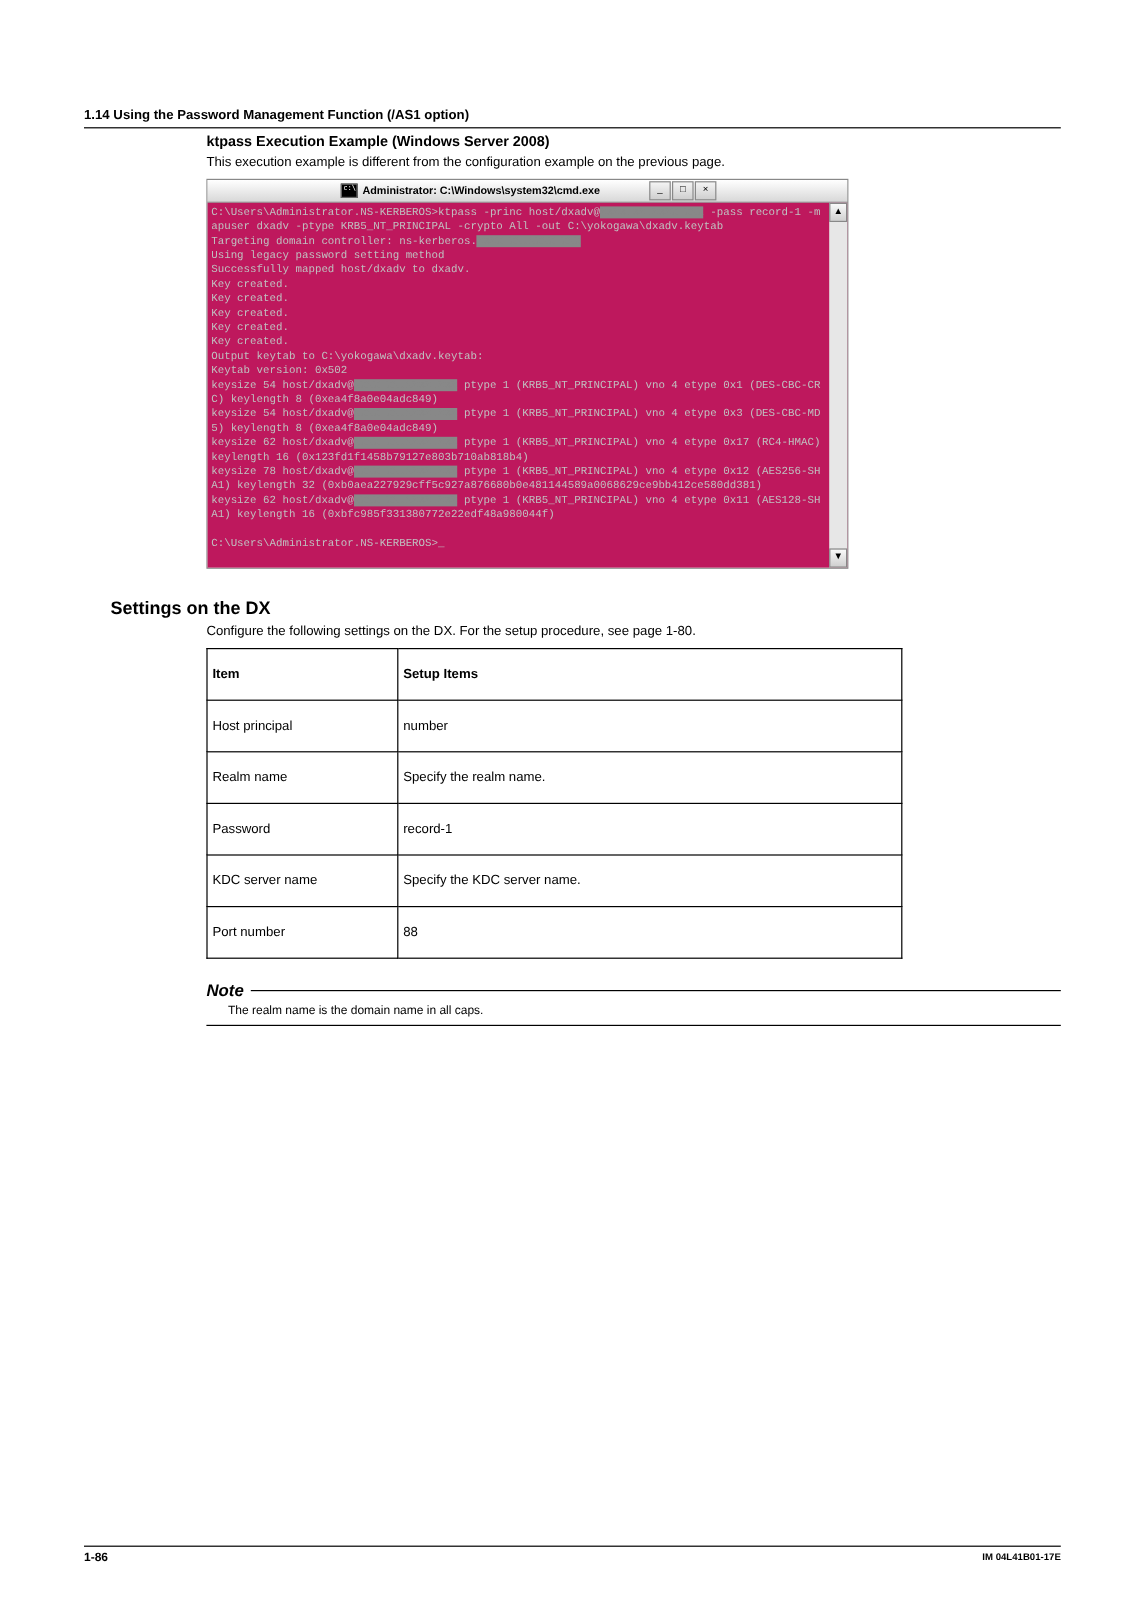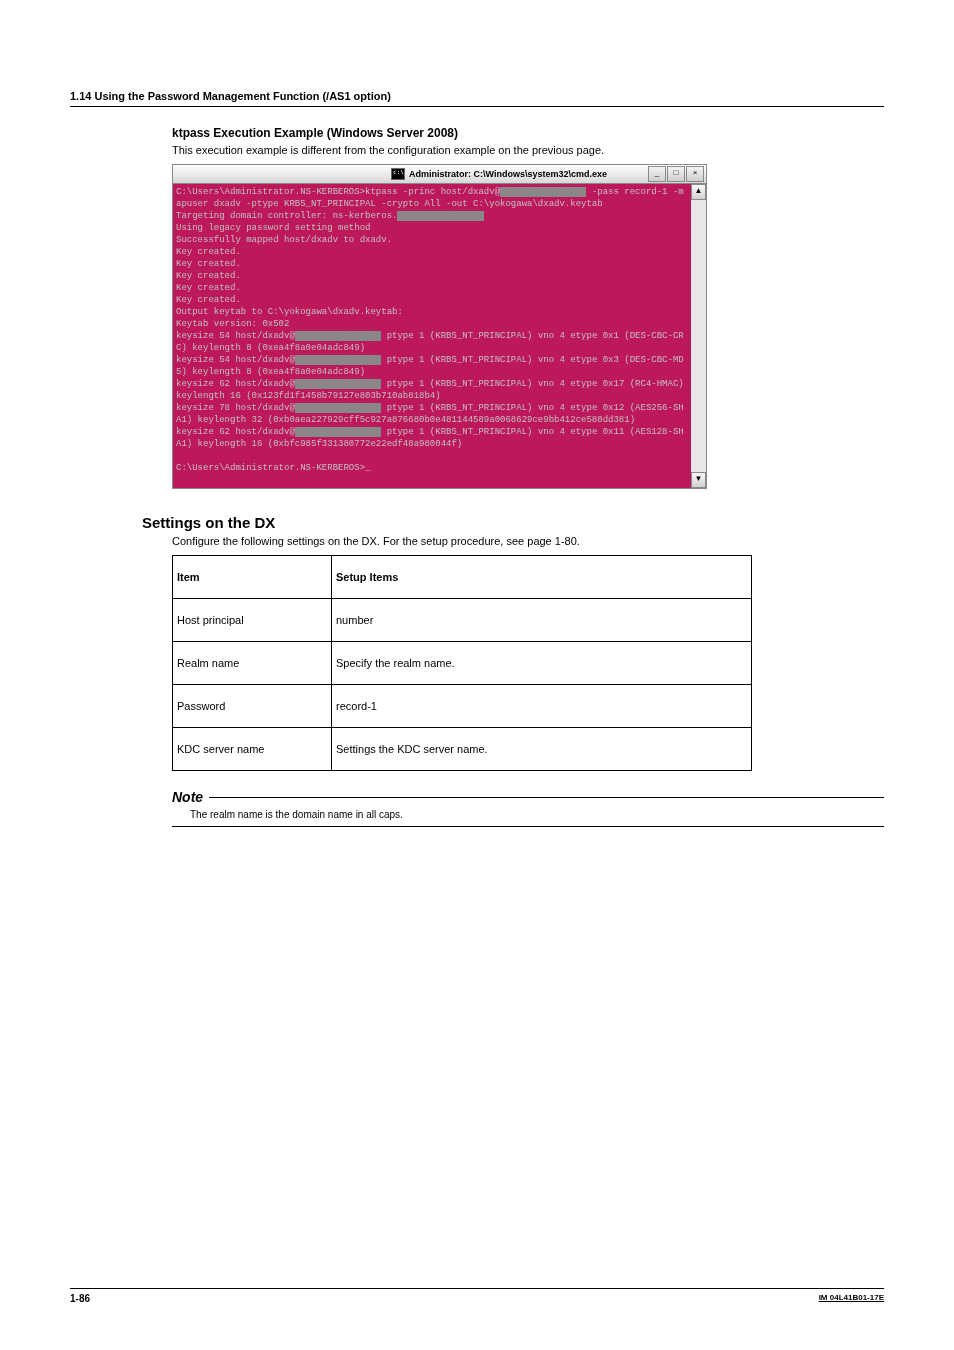--- a/index.html
+++ b/index.html
@@ -15,21 +15,21 @@
   }
   .page {
     padding: 90px 70px 0 70px;
     box-sizing: border-box;
   }
   .section-head {
     font-size: 11px;
     font-weight: bold;
     padding-bottom: 4px;
     border-bottom: 1px solid #000;
-    margin-bottom: 19px;
+    margin-bottom: 4px;
   }
   .content-area {
     margin-left: 102px;
   }
   h3.subhead {
     font-size: 12px;
     font-weight: bold;
     margin: 0 0 4px 0;
   }
   p.body-text {
@@ -38,21 +38,21 @@
   }
   .terminal {
     width: 535px;
     border: 1px solid #888;
     box-sizing: border-box;
     margin-bottom: 25px;
   }
   .terminal-titlebar {
     display: flex;
     align-items: center;
-    justify-content: flex-end;
+    justify-content: center;
     background: linear-gradient(#fff, #d8d8d8);
     border-bottom: 1px solid #888;
     height: 18px;
     padding: 0 2px 0 4px;
     font-size: 9px;
     gap: 41px;
   }
   .terminal-titlebar .title {
     display: flex;
     align-items: center;
@@ -118,21 +118,21 @@
   }
   .redact {
     background: #888;
     color: #888;
   }
   h2.settings-head {
     font-size: 15px;
     font-weight: bold;
     margin: 0 0 4px 0;
   }
-  .left-col { margin-left: 72px; }
+  .left-col { margin-left: 22px; }
   table.setup {
     border-collapse: collapse;
     width: 580px;
     font-size: 11px;
     margin-top: 4px;
   }
   table.setup th, table.setup td {
     border: 1px solid #000;
     padding: 15px 4px;
     text-align: left;
@@ -166,21 +166,21 @@
     position: absolute;
     bottom: 46px;
     left: 70px;
     right: 70px;
     border-top: 1px solid #000;
     padding-top: 4px;
     display: flex;
     justify-content: space-between;
     font-size: 10px;
   }
-  .footer .right { font-size: 8px; font-weight: bold; text-decoration: underline;}
+  .footer .right { font-size: 8px; font-weight: bold;}
   .footer .left { font-weight: bold;}
 </style>
 </head>
 <body>
 
 <div class="page">
   <div class="section-head">1.14  Using the Password Management Function (/AS1 option)</div>
 
   <div class="content-area">
     <h3 class="subhead">ktpass Execution Example (Windows Server 2008)</h3>
@@ -244,21 +244,25 @@
       <tr>
             <td>Realm name</td>
             <td>Specify the realm name.</td>
           </tr>
       <tr>
             <td>Password</td>
             <td>record-1</td>
           </tr>
       <tr>
             <td>KDC server name</td>
-            <td>Settings the KDC server name.</td>
+            <td>Specify the KDC server name.</td>
+          </tr>
+      <tr>
+            <td>Port number</td>
+            <td>88</td>
           </tr>
     </tbody>
       </table>
 
     <div class="note-block">
       <div class="note-title">
         <span class="word">Note</span>
         <span class="line"></span>
       </div>
       <div class="note-text">The realm name is the domain name in all caps.</div>

